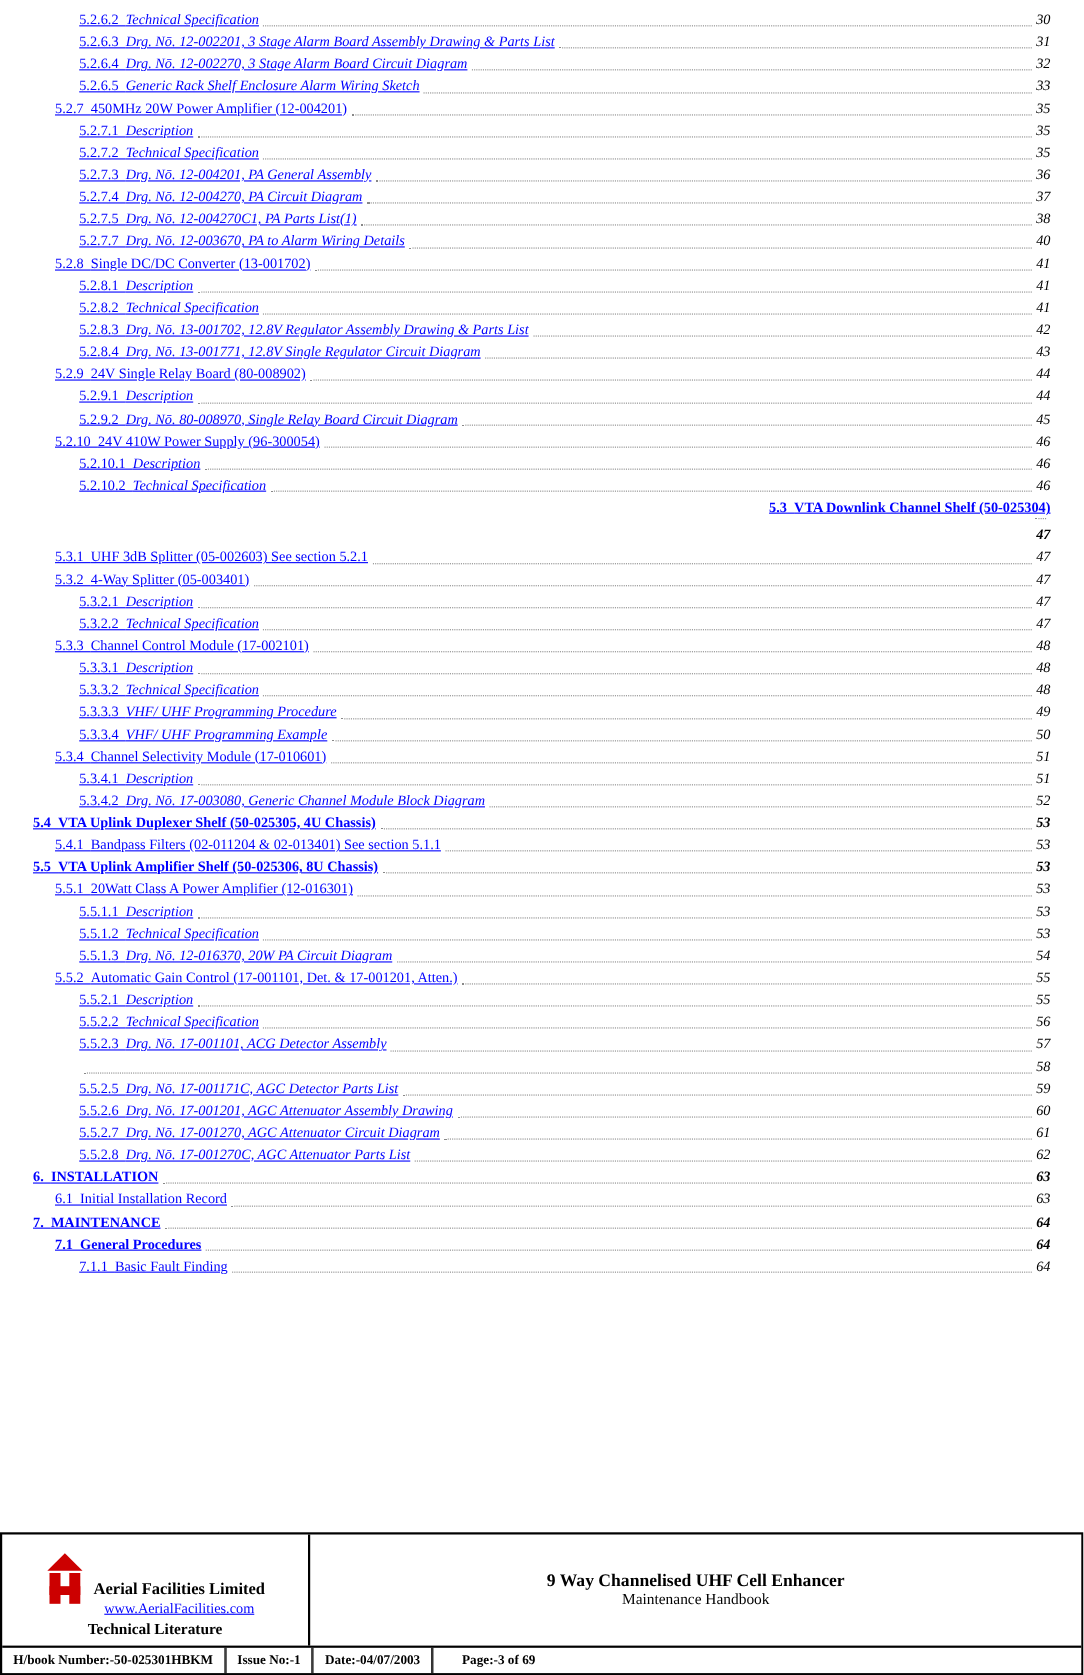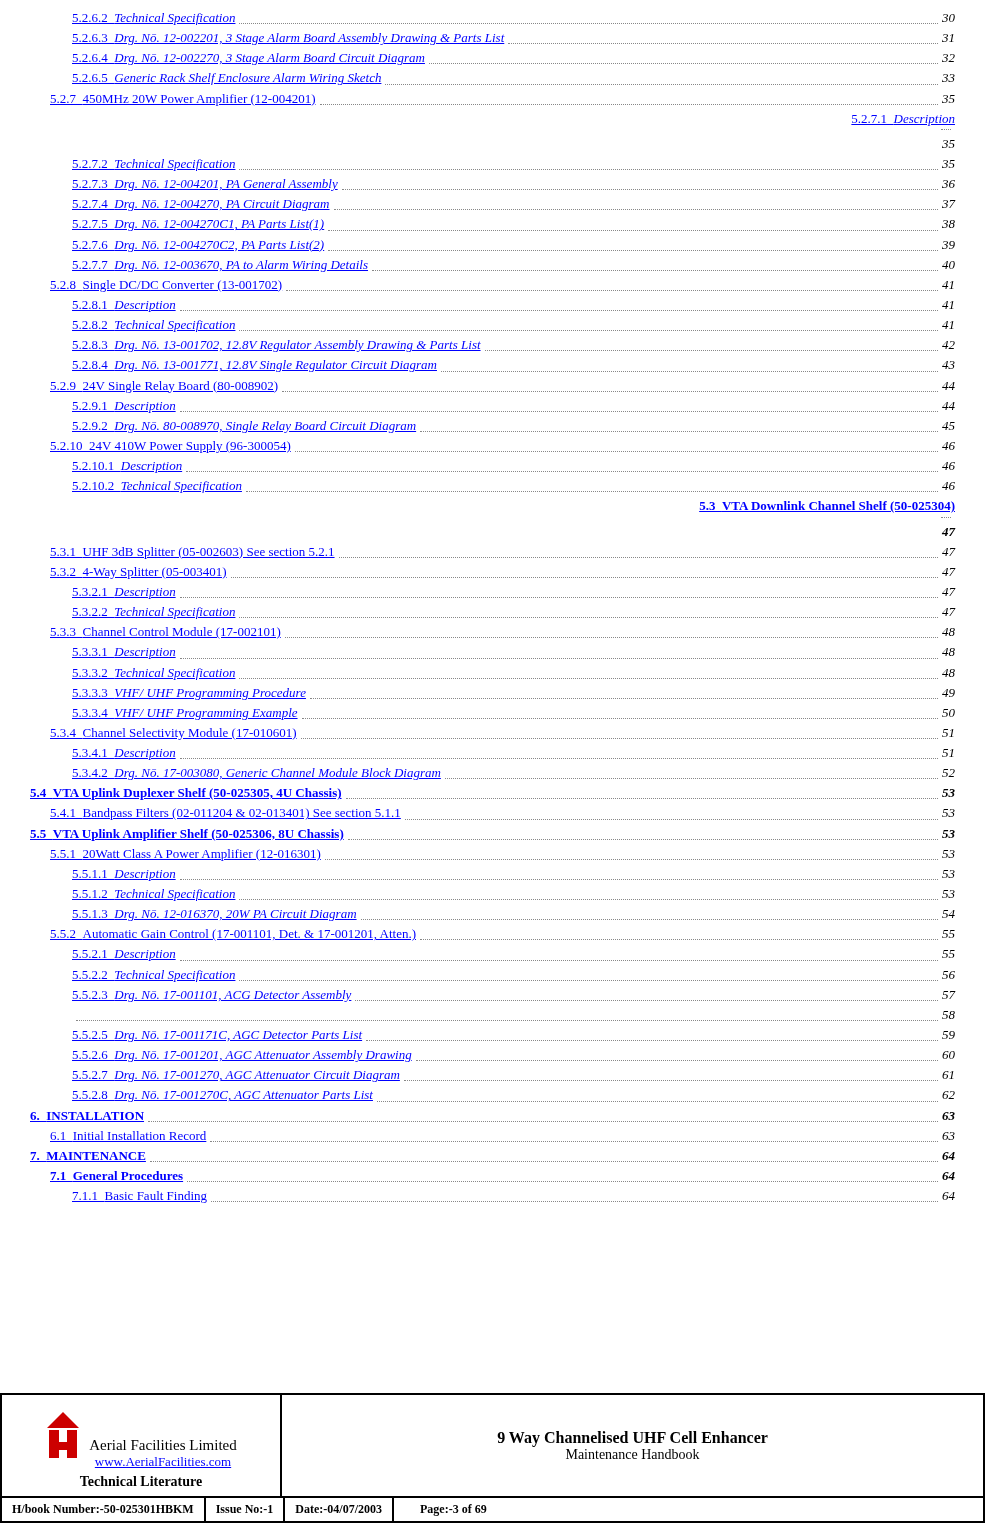--- a/index.html
+++ b/index.html
@@ -72,21 +72,21 @@
       justify-content: center;
       padding: 6px 10px;
     }
     .footer-left-logo {
       display: flex;
       align-items: center;
       gap: 8px;
     }
     .footer-company-name {
       font-size: 15px;
-      font-weight: normal;
+      font-weight: bold;
       margin-top: 36px;
     }
     .footer-website {
       font-size: 13px;
       color: #00f;
       text-decoration: underline;
     }
     .footer-tech-lit {
       font-size: 14px;
       font-weight: bold;
@@ -147,21 +147,21 @@
       <div class="toc-entry" style="padding-left: 42px; display: flex; align-items: flex-end; line-height: 1.55;">
         <a href="#"><span style="font-style: normal;">5.2.6.5&nbsp;&nbsp;</span><span style="font-style: italic;">Generic Rack Shelf Enclosure Alarm Wiring Sketch</span></a>
         <span class="dots" style="flex: 1 1 0%; min-width: 10px; border-bottom: 1px dotted rgb(136, 136, 136); margin: 0px 4px 4px; align-self: flex-end;"></span>
         <span class="page-num">33</span>
       </div>
       <div class="toc-entry" style="padding-left: 20px; display: flex; align-items: flex-end; line-height: 1.55;">
         <a href="#"><span style="font-style: normal;">5.2.7&nbsp;&nbsp;</span><span style="font-style: normal;">450MHz 20W Power Amplifier (12-004201)</span></a>
         <span class="dots" style="flex: 1 1 0%; min-width: 10px; border-bottom: 1px dotted rgb(136, 136, 136); margin: 0px 4px 4px; align-self: flex-end;"></span>
         <span class="page-num">35</span>
       </div>
-      <div class="toc-entry" style="padding-left: 42px; display: flex; align-items: flex-end; line-height: 1.55; flex-direction: column;">
+      <div class="toc-entry" style="padding-left: 42px; display: flex; align-items: flex-end; line-height: 1.55;">
         <a href="#"><span style="font-style: normal;">5.2.7.1&nbsp;&nbsp;</span><span style="font-style: italic;">Description</span></a>
         <span class="dots" style="flex: 1 1 0%; min-width: 10px; border-bottom: 1px dotted rgb(136, 136, 136); margin: 0px 4px 4px; align-self: flex-end;"></span>
         <span class="page-num">35</span>
       </div>
       <div class="toc-entry" style="padding-left: 42px; display: flex; align-items: flex-end; line-height: 1.55;">
         <a href="#"><span style="font-style: normal;">5.2.7.2&nbsp;&nbsp;</span><span style="font-style: italic;">Technical Specification</span></a>
         <span class="dots" style="flex: 1 1 0%; min-width: 10px; border-bottom: 1px dotted rgb(136, 136, 136); margin: 0px 4px 4px; align-self: flex-end;"></span>
         <span class="page-num">35</span>
       </div>
       <div class="toc-entry" style="padding-left: 42px; display: flex; align-items: flex-end; line-height: 1.55;">
@@ -171,25 +171,20 @@
       </div>
       <div class="toc-entry" style="padding-left: 42px; display: flex; align-items: flex-end; line-height: 1.55;">
         <a href="#"><span style="font-style: normal;">5.2.7.4&nbsp;&nbsp;</span><span style="font-style: italic;">Drg. Nō. 12-004270, PA Circuit Diagram</span></a>
         <span class="dots" style="flex: 1 1 0%; min-width: 10px; border-bottom: 1px dotted rgb(136, 136, 136); margin: 0px 4px 4px; align-self: flex-end;"></span>
         <span class="page-num">37</span>
       </div>
       <div class="toc-entry" style="padding-left: 42px; display: flex; align-items: flex-end; line-height: 1.55;">
         <a href="#"><span style="font-style: normal;">5.2.7.5&nbsp;&nbsp;</span><span style="font-style: italic;">Drg. Nō. 12-004270C1, PA Parts List(1)</span></a>
         <span class="dots" style="flex: 1 1 0%; min-width: 10px; border-bottom: 1px dotted rgb(136, 136, 136); margin: 0px 4px 4px; align-self: flex-end;"></span>
         <span class="page-num">38</span>
-      </div>
-      <div class="toc-entry" style="padding-left: 42px; display: flex; align-items: flex-end; line-height: 1.55;">
-        <a href="#"><span style="font-style: normal;">5.2.7.6&nbsp;&nbsp;</span><span style="font-style: italic;">Drg. Nō. 12-004270C2, PA Parts List(2)</span></a>
-        <span class="dots" style="flex: 1 1 0%; min-width: 10px; border-bottom: 1px dotted rgb(136, 136, 136); margin: 0px 4px 4px; align-self: flex-end;"></span>
-        <span class="page-num">39</span>
       </div>
       <div class="toc-entry" style="padding-left: 42px; display: flex; align-items: flex-end; line-height: 1.55;">
         <a href="#"><span style="font-style: normal;">5.2.7.7&nbsp;&nbsp;</span><span style="font-style: italic;">Drg. Nō. 12-003670, PA to Alarm Wiring Details</span></a>
         <span class="dots" style="flex: 1 1 0%; min-width: 10px; border-bottom: 1px dotted rgb(136, 136, 136); margin: 0px 4px 4px; align-self: flex-end;"></span>
         <span class="page-num">40</span>
       </div>
       <div class="toc-entry" style="padding-left: 20px; display: flex; align-items: flex-end; line-height: 1.55;">
         <a href="#"><span style="font-style: normal;">5.2.8&nbsp;&nbsp;</span><span style="font-style: normal;">Single DC/DC Converter (13-001702)</span></a>
         <span class="dots" style="flex: 1 1 0%; min-width: 10px; border-bottom: 1px dotted rgb(136, 136, 136); margin: 0px 4px 4px; align-self: flex-end;"></span>
         <span class="page-num">41</span>

